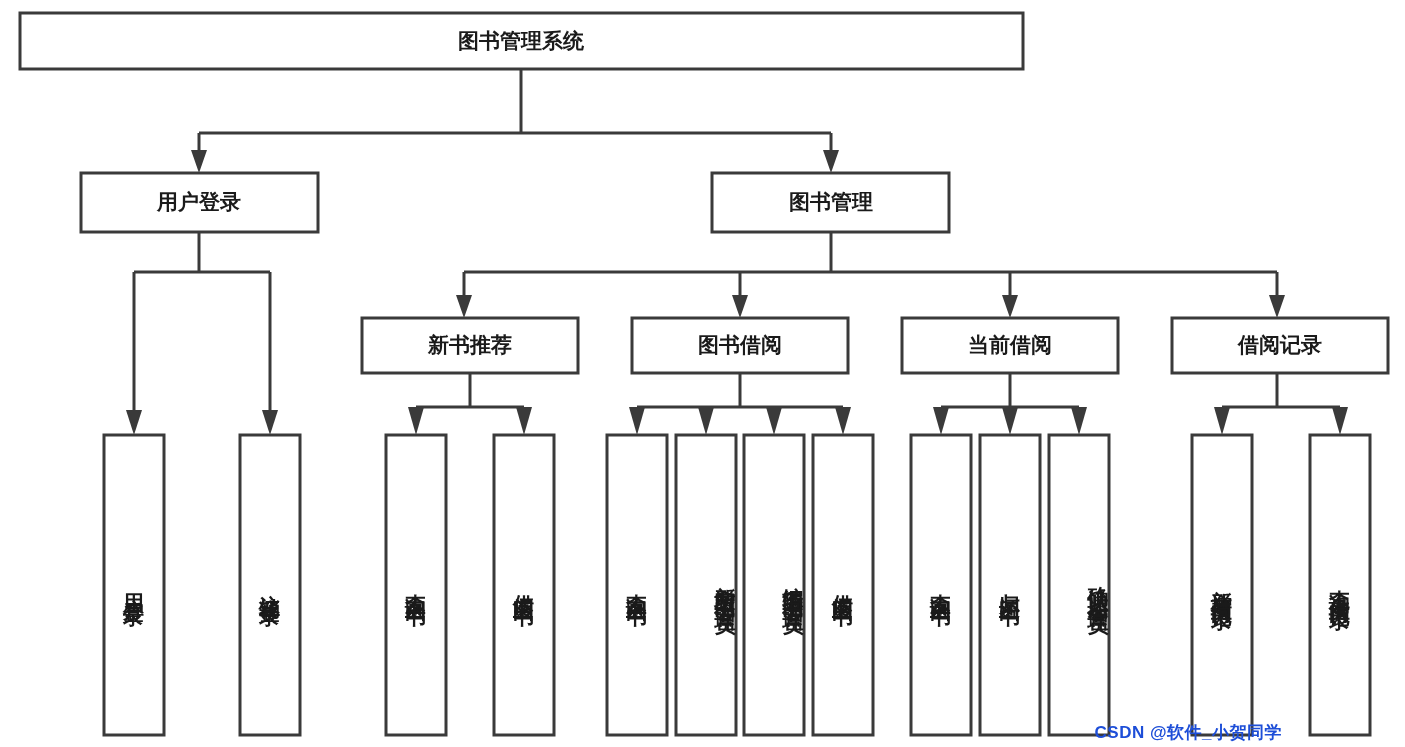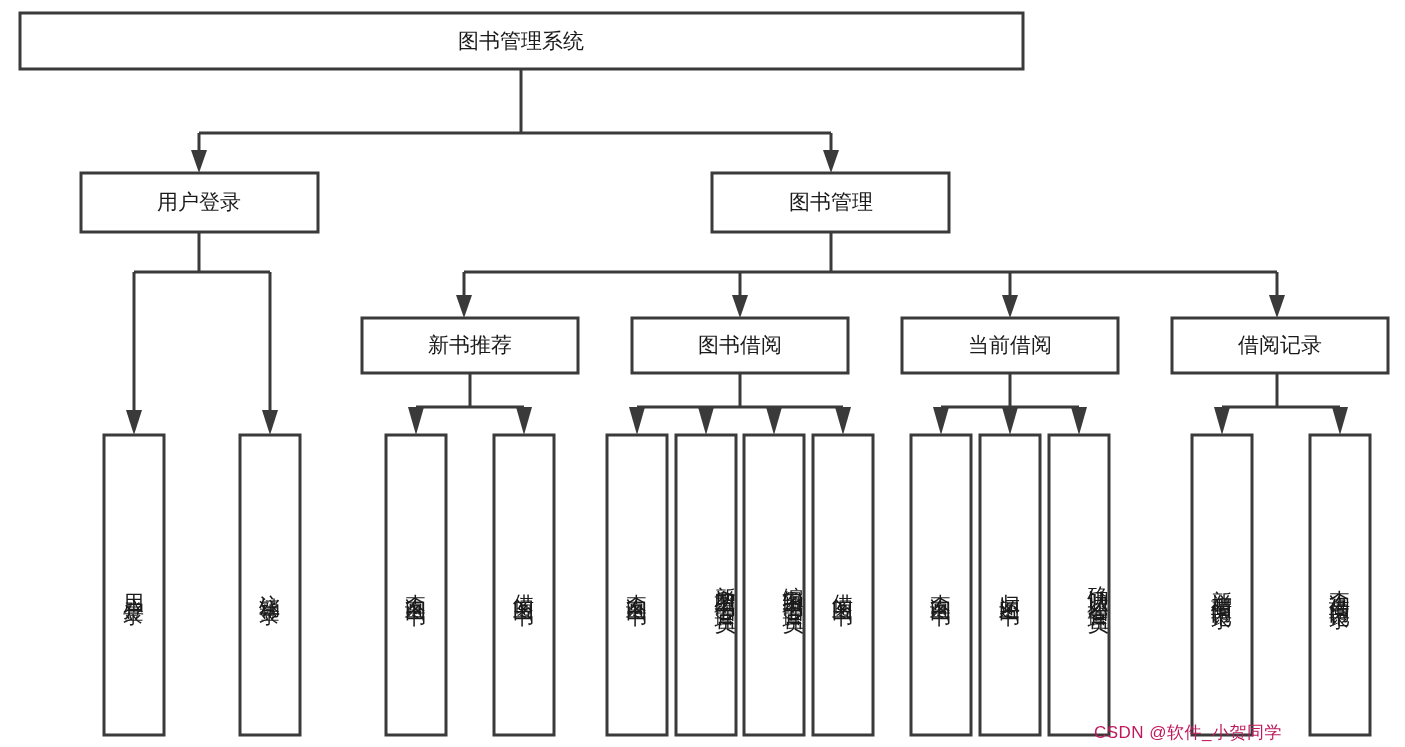--- a/index.html
+++ b/index.html
@@ -11,20 +11,21 @@
     width: 1405px;
     height: 747px;
     font-family: "Liberation Sans", "DejaVu Sans", sans-serif;
     overflow: hidden;
   }
   #diagram-root {
     position: relative;
     width: 1288px;
     height: 747px;
     background: #ffffff;
+    font-weight: bold;
   }
   svg#tree-svg {
     position: absolute;
     top: 0;
     left: 0;
     width: 1405px;
     height: 747px;
   }
   .node-box {
     fill: #ffffff;
@@ -61,21 +62,21 @@
     align-items: center;
     justify-content: center;
     pointer-events: none;
   }
   .watermark {
     position: absolute;
     right: 6px;
     bottom: 3px;
     font-family: "Liberation Sans", "DejaVu Sans", sans-serif;
     font-size: 17px;
-    color: #be185d;
+    color: #1d4ed8;
     white-space: nowrap;
     letter-spacing: 0.5px;
   }
 </style>
 </head>
 <body>
 
 <div id="diagram-root">
 
   <svg id="tree-svg" viewBox="0 0 1405 747">

